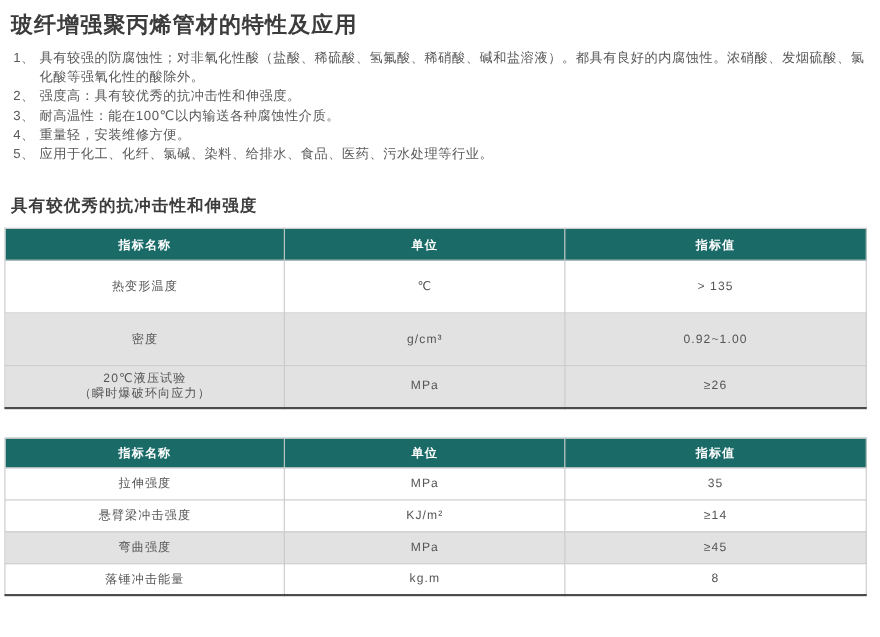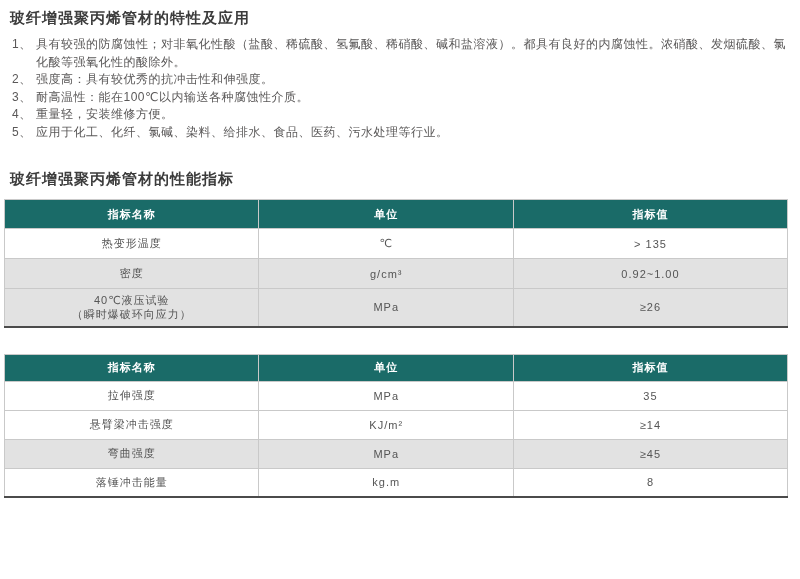--- a/index.html
+++ b/index.html
@@ -8,21 +8,21 @@
     font-family: "Liberation Sans", "DejaVu Sans", sans-serif;
     width: 800px; height: 579px; overflow: hidden;
   }
   .page {
     position: relative;
     width: 800px; height: 579px;
     background: #ffffff;
   }
   .doc-title {
     margin: 9px 0 0 10px;
-    font-size: 15px;
+    font-size: 20px;
     font-weight: bold;
     color: #3c3c3c;
     letter-spacing: 1px;
   }
   .features {
     margin: 8px 14px 0 12px;
     font-size: 12px;
     color: #5a5858;
     letter-spacing: 0.5px;
   }
@@ -53,21 +53,21 @@
   }
   table.spec th {
     background: var(--header-bg, #1a6b68);
     color: var(--header-text, #ffffff);
     font-weight: bold;
     height: 29px;
   }
   table.spec col.c1 { width: 32.5%; }
   table.spec col.c2 { width: 32.5%; }
   table.spec col.c3 { width: 35%; }
-  table.t1 td { height: 30px; }
+  table.t1 td { height: 48px; }
   table.t1 tr.tall td { height: 38px; line-height: 14px; }
   table.t2 th { height: 27px; }
   table.t2 td { height: 29px; }
   tr.alt td { background: var(--row-alt, #e2e2e2); }
   table.t2 { margin-top: 26px; }
 </style>
 </head>
 <body>
 
 <div class="page">
@@ -90,21 +90,21 @@
     <div class="feature">
       <span class="num">4、</span>
       <span class="txt">重量轻，安装维修方便。</span>
     </div>
     <div class="feature">
       <span class="num">5、</span>
       <span class="txt">应用于化工、化纤、氯碱、染料、给排水、食品、医药、污水处理等行业。</span>
     </div>
   </div>
 
-  <div class="section-title">玻纤增强聚丙烯管材的性能指标</div>
+  <div class="section-title">具有较优秀的抗冲击性和伸强度</div>
 
   <table class="spec t1">
     <colgroup>
         <col class="c1">
         <col class="c2">
         <col class="c3">
       </colgroup>
     <thead>
       <tr>
         <th>指标名称</th>
@@ -118,21 +118,21 @@
         <td>℃</td>
         <td>&gt; 135</td>
       </tr>
       <tr class="alt">
         <td>密度</td>
         <td>g/cm³</td>
         <td>0.92~1.00</td>
       </tr>
       <tr class="alt tall">
         <td>
-          <div>40℃液压试验</div>
+          <div>20℃液压试验</div>
           <div>（瞬时爆破环向应力）</div>
         </td>
         <td>MPa</td>
         <td>≥26</td>
       </tr>
     </tbody>
   </table>
 
   <table class="spec t2">
     <colgroup>

